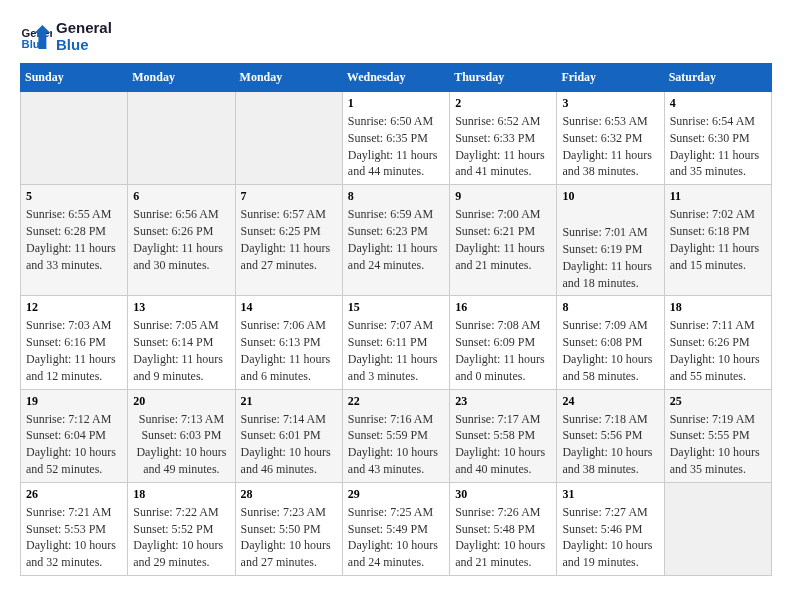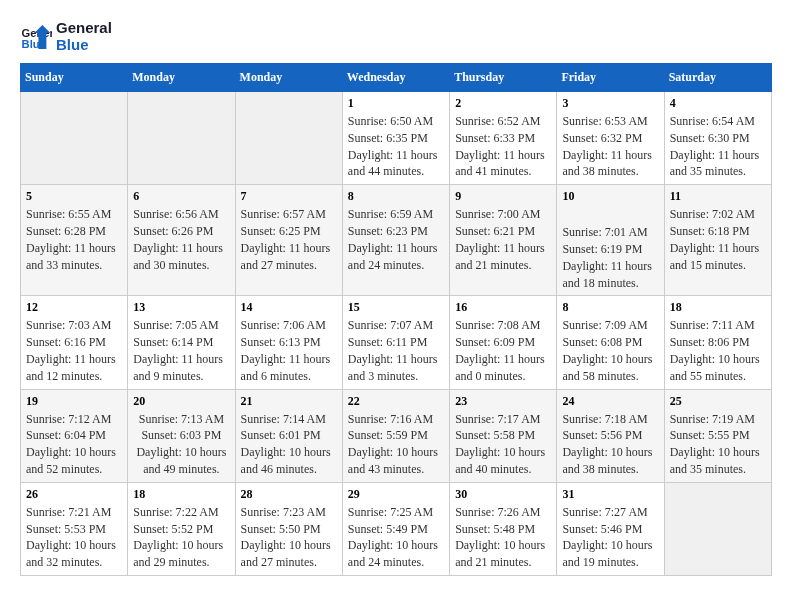--- a/index.html
+++ b/index.html
@@ -232,21 +232,21 @@
         <td>
           <div class="day-number">8</div>
           <div class="day-info" style="white-space: pre-line;">Sunrise: 7:09 AM
 Sunset: 6:08 PM
 Daylight: 10 hours
 and 58 minutes.</div>
         </td>
         <td>
           <div class="day-number">18</div>
           <div class="day-info" style="white-space: pre-line;">Sunrise: 7:11 AM
-Sunset: 8:06 PM
+Sunset: 6:26 PM
 Daylight: 10 hours
 and 55 minutes.</div>
         </td>
       </tr>
       <tr>
         <td>
           <div class="day-number">19</div>
           <div class="day-info" style="white-space: pre-line;">Sunrise: 7:12 AM
 Sunset: 6:04 PM
 Daylight: 10 hours

